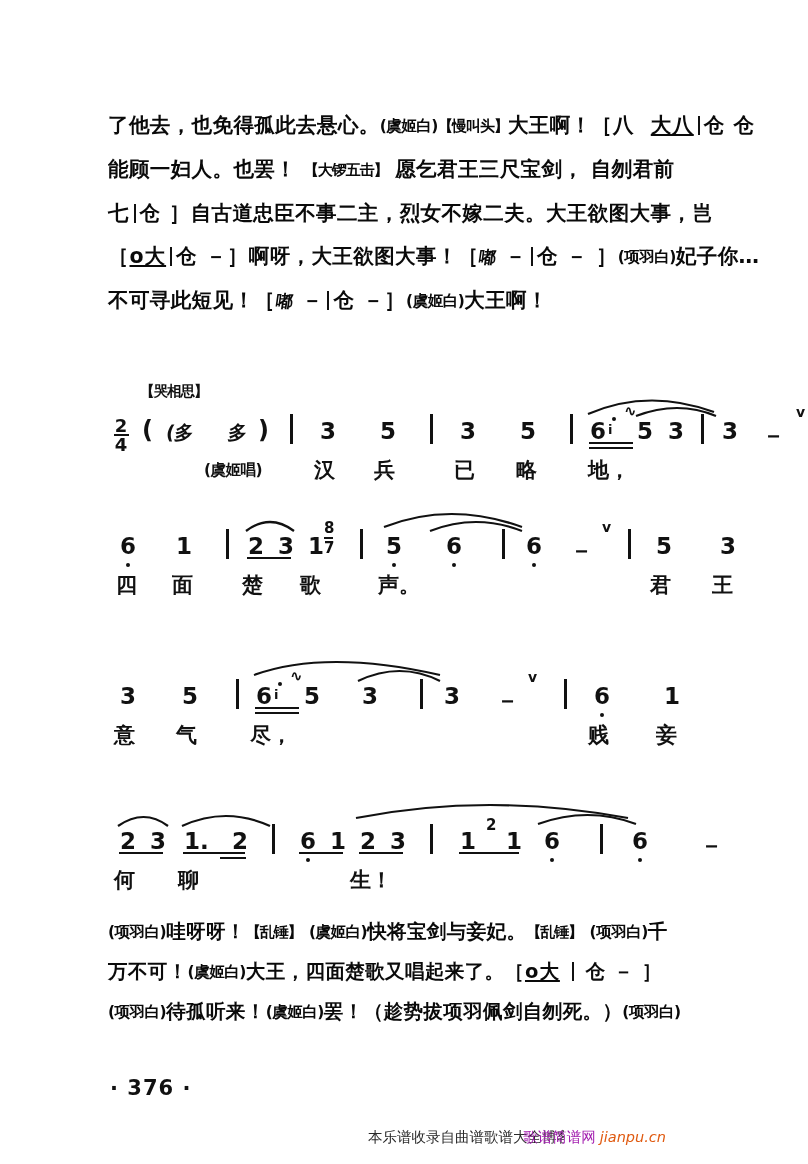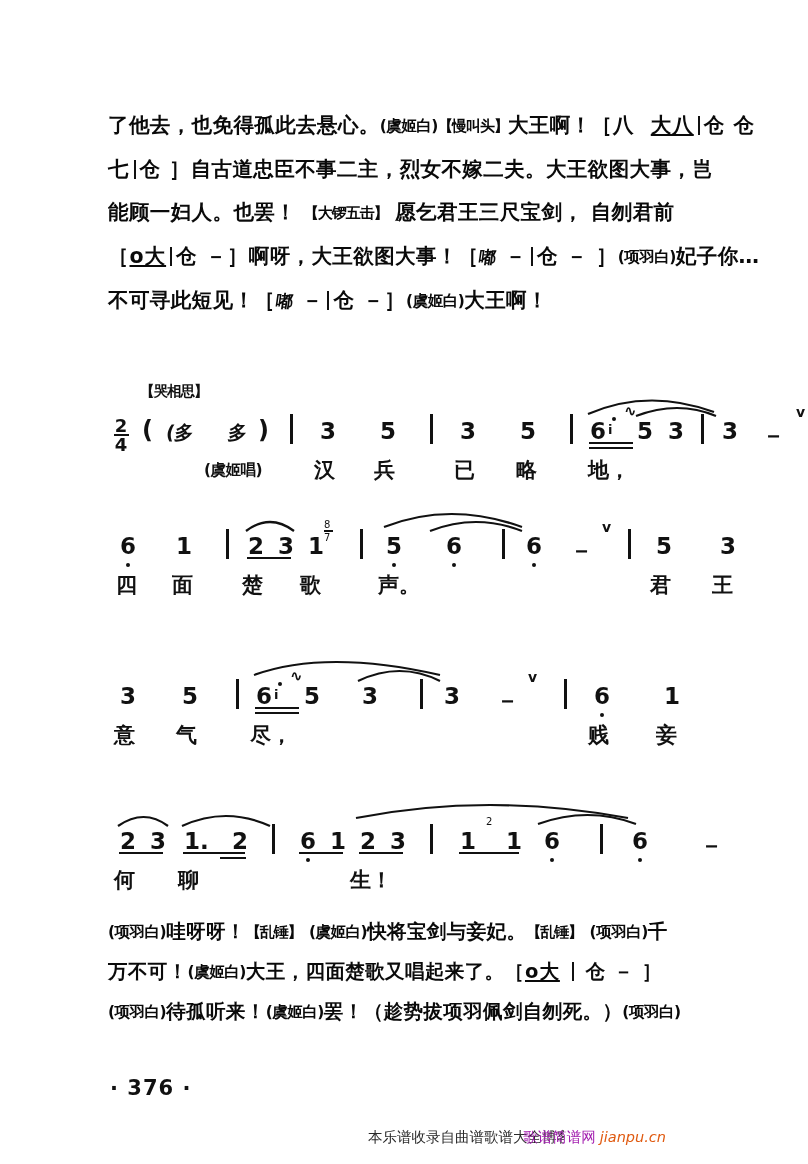--- a/index.html
+++ b/index.html
@@ -225,22 +225,22 @@
   .lyric.role-tag {
     font-size: 15.5px;
     font-weight: 700;
     top: 4px;
     letter-spacing: -0.5px;
   }
 
   
   .grace {
     position: absolute;
-    font-size: 10px;
-    font-weight: 400;
+    font-size: 15px;
+    font-weight: 700;
     top: 16px;
   }
 
   
   .pagenum {
     position: absolute;
     left: 110px;
     top: 1076px;
     font-size: 21px;
     font-weight: 800;
@@ -272,25 +272,25 @@
 
 <div class="page">
 
   <div class="prose top">
 
     <div class="p-line">
       <span>了他去，也免得孤此去悬心。</span><span class="role">(虞姬白)</span><span class="cue">【慢叫头】</span><span>大王啊！</span><span class="perc">［八&nbsp; <span class="u">大八</span><span class="bar"></span>仓 仓</span>
     </div>
 
     <div class="p-line">
+      <span>能顾一妇人。也罢！</span>&nbsp;<span class="cue">【大锣五击】</span>&nbsp;<span>愿乞君王三尺宝剑， 自刎君前</span>
+    </div>
+
+    <div class="p-line">
       <span class="perc">七<span class="bar"></span>仓 ］</span><span>自古道忠臣不事二主，烈女不嫁二夫。大王欲图大事，岂</span>
-    </div>
-
-    <div class="p-line">
-      <span>能顾一妇人。也罢！</span>&nbsp;<span class="cue">【大锣五击】</span>&nbsp;<span>愿乞君王三尺宝剑， 自刎君前</span>
     </div>
 
     <div class="p-line">
       <span class="perc">［<span class="u">o大</span><span class="bar"></span>仓 －］</span><span>啊呀，大王欲图大事！</span><span class="perc">［<span class="drum">嘟</span> －<span class="bar"></span>仓 － ］</span><span class="role">(项羽白)</span><span>妃子你…</span>
     </div>
 
     <div class="p-line">
       <span>不可寻此短见！</span><span class="perc">［<span class="drum">嘟</span> －<span class="bar"></span>仓 －］</span><span class="role">(虞姬白)</span><span>大王啊！</span>
     </div>
 

